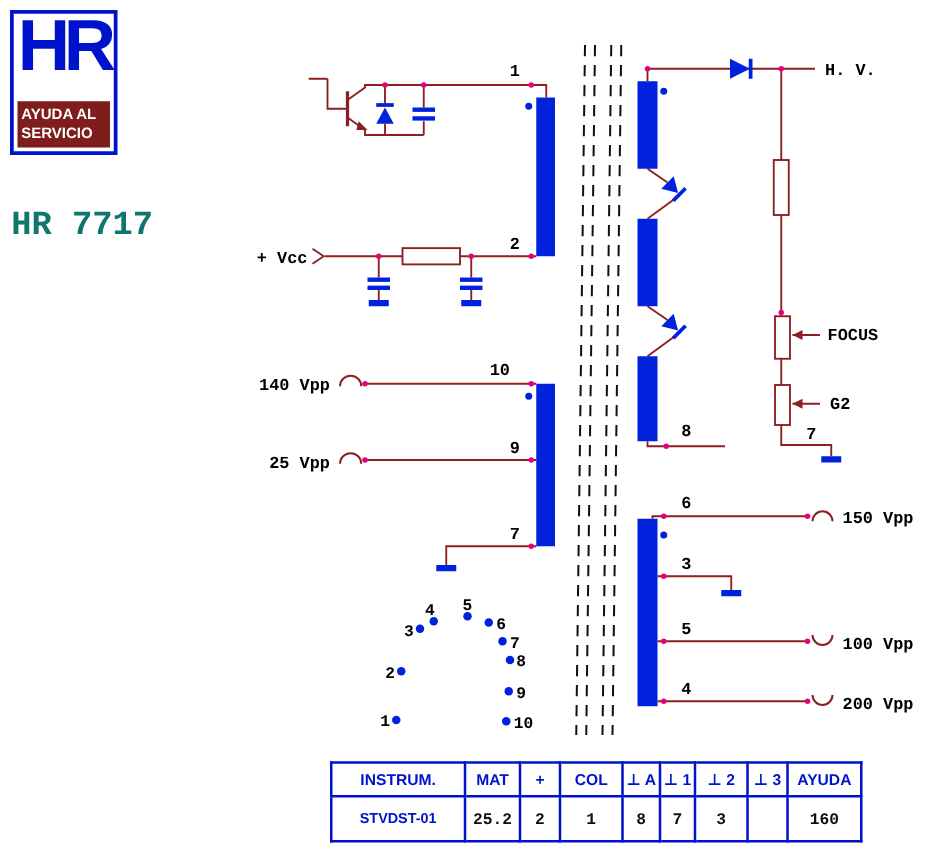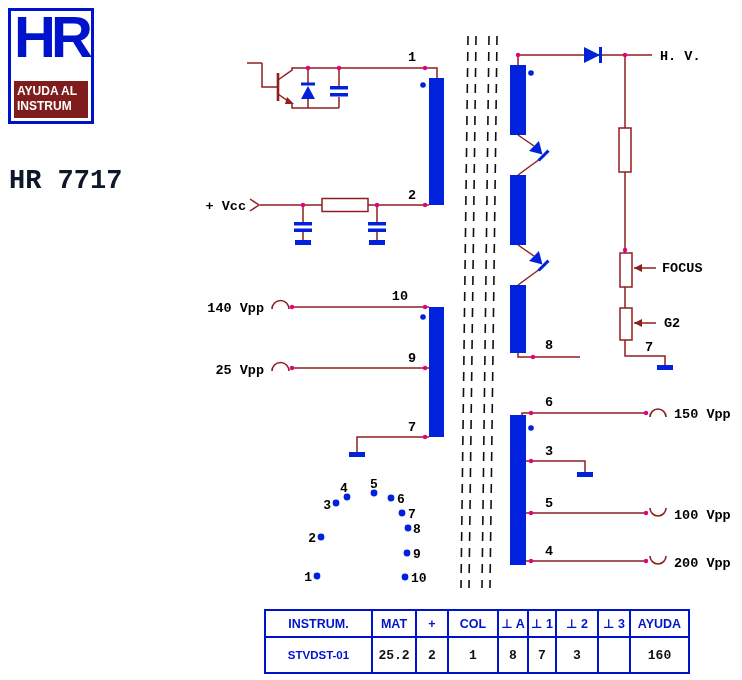--- a/index.html
+++ b/index.html
@@ -10,21 +10,21 @@
   
   .logo{position:absolute;left:8px;top:8px;width:86px;height:116px;border:3px solid #0013cc;
         background:#fff;box-sizing:border-box;padding-left:26px;}
   .logo-hr{position:absolute;top:-4px;left:0;right:0;text-align:center;
            font-family:"Liberation Sans",sans-serif;font-weight:bold;font-size:58px;
            letter-spacing:-5px;color:#0013cc;line-height:1.05;}
   .logo-band{position:absolute;left:3px;right:3px;bottom:3px;background:#7f1d1d;color:#fff;
              font-weight:bold;font-size:12px;line-height:1.3;padding:3px 3px;}
 
   .title{position:absolute;left:9px;top:166px;font-family:"Liberation Mono",monospace;
-         font-weight:bold;font-size:27px;color:#0f172a;white-space:nowrap;}
+         font-weight:bold;font-size:27px;color:#0f766e;white-space:nowrap;}
 
   svg.schem{position:absolute;left:0;top:0;}
   .t{font-family:"Liberation Mono",monospace;font-weight:bold;font-size:13.5px;fill:#000;}
   .t2{font-family:"Liberation Mono",monospace;font-weight:bold;font-size:13px;fill:#000;}
 
   
   .table-wrap{position:absolute;left:264px;top:609px;}
   table{border-collapse:collapse;background:#fff;}
   td{border:2px solid #0013cc;text-align:center;vertical-align:middle;padding:0 2px;box-sizing:border-box;}
   tr.hdr td{height:27px;color:#0013cc;font-weight:bold;font-size:12.5px;
@@ -34,21 +34,21 @@
 </style>
 </head>
 <body>
 
 <div class="canvas">
 
   <div class="logo">
     <div class="logo-hr">HR</div>
     <div class="logo-band">
       <div>AYUDA AL</div>
-      <div>INSTRUM</div>
+      <div>SERVICIO</div>
     </div>
   </div>
 
   <div class="title">HR 7717</div>
 
   <svg class="schem" width="742" height="680" viewBox="0 0 742 680">
 
     <g stroke="#101010" stroke-width="1.6" stroke-dasharray="9 7">
       <line x1="468" y1="36" x2="461" y2="588"></line>
       <line x1="476" y1="36" x2="469" y2="588"></line>

